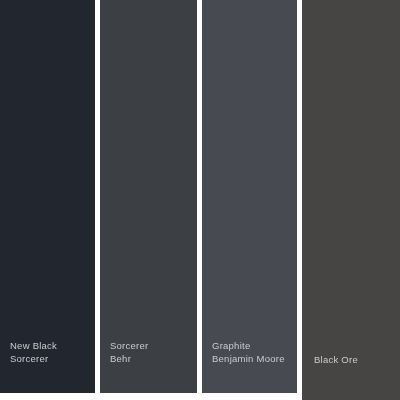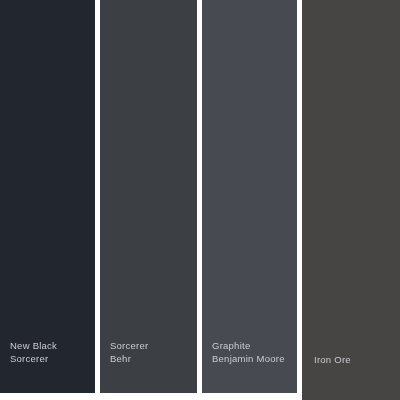--- a/index.html
+++ b/index.html
@@ -75,17 +75,17 @@
 
   <div class="swatch" id="swatch-3" style="background: rgb(71, 75, 81);">
     <div class="swatch-label" style="color: rgb(201, 204, 208);">
       <span class="name">Graphite</span>
       <span class="brand">Benjamin Moore</span>
     </div>
   </div>
 
   <div class="swatch" id="swatch-4" style="background: rgb(71, 69, 67);">
     <div class="swatch-label" style="color: rgb(201, 204, 208);">
-      <span class="name">Iron Ore</span>
+      <span class="name">Black Ore</span>
     </div>
   </div>
 
 </div>
 
 </body></html>

